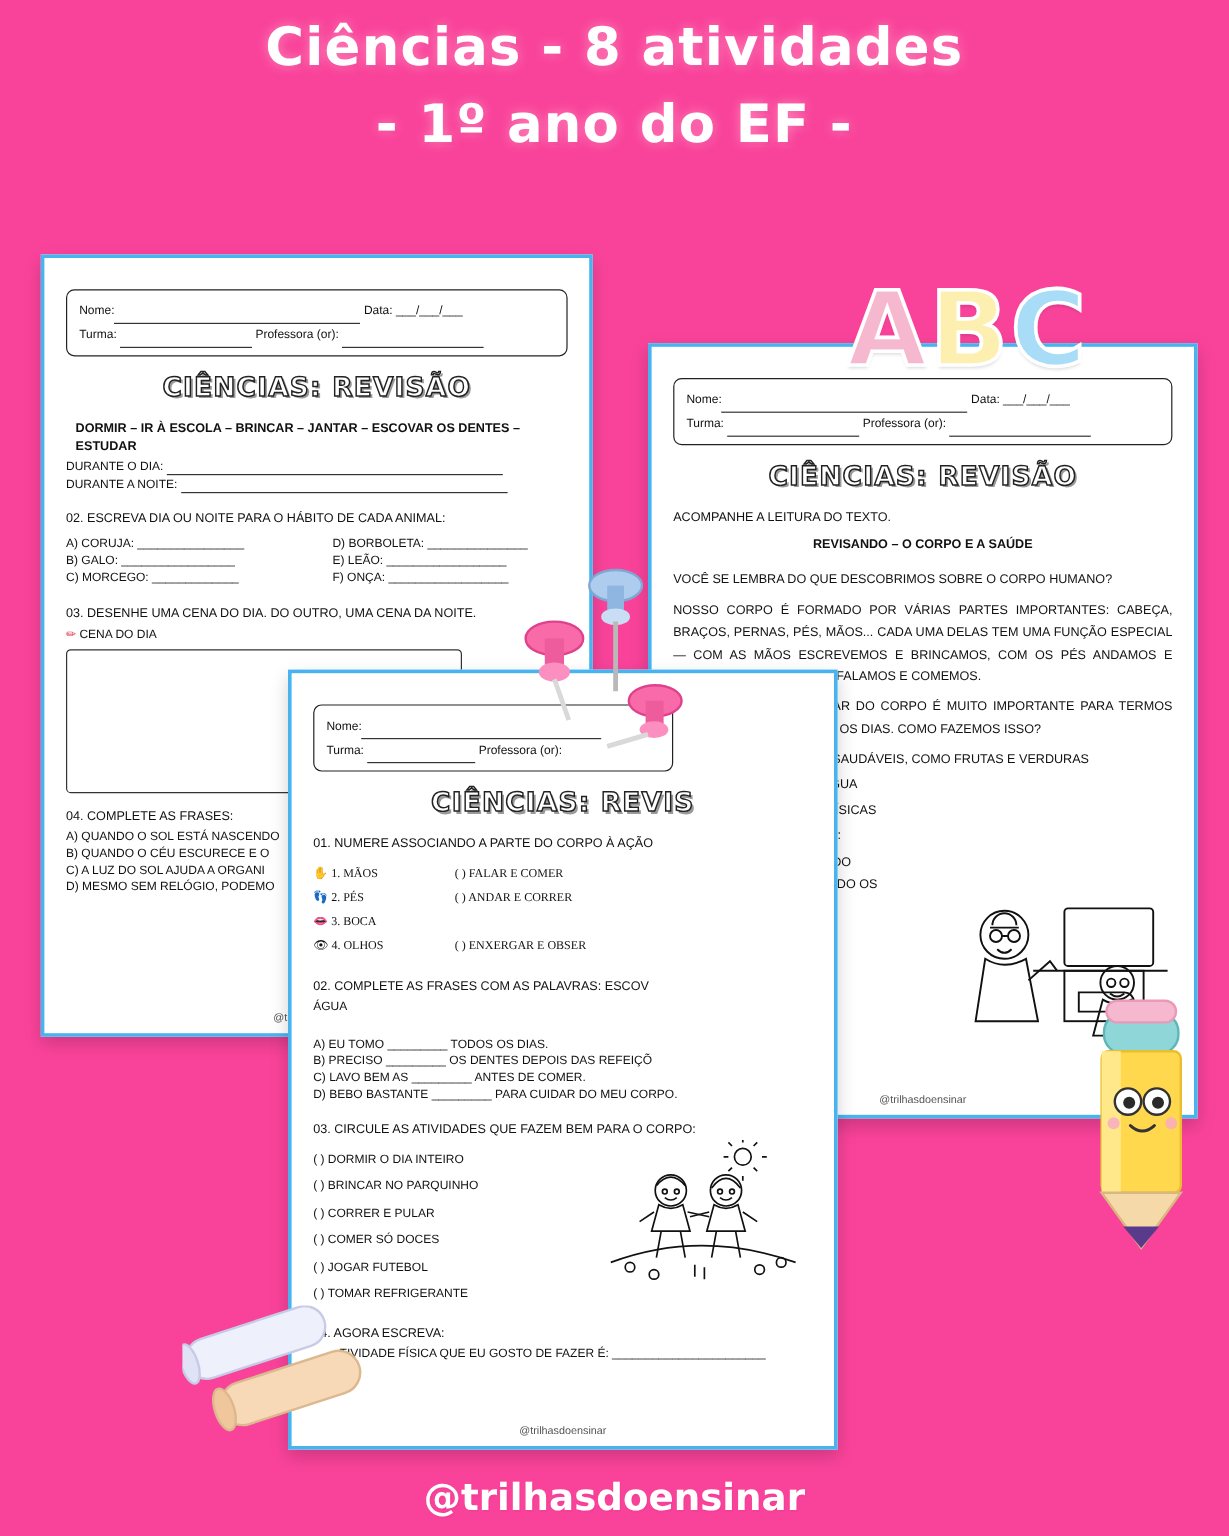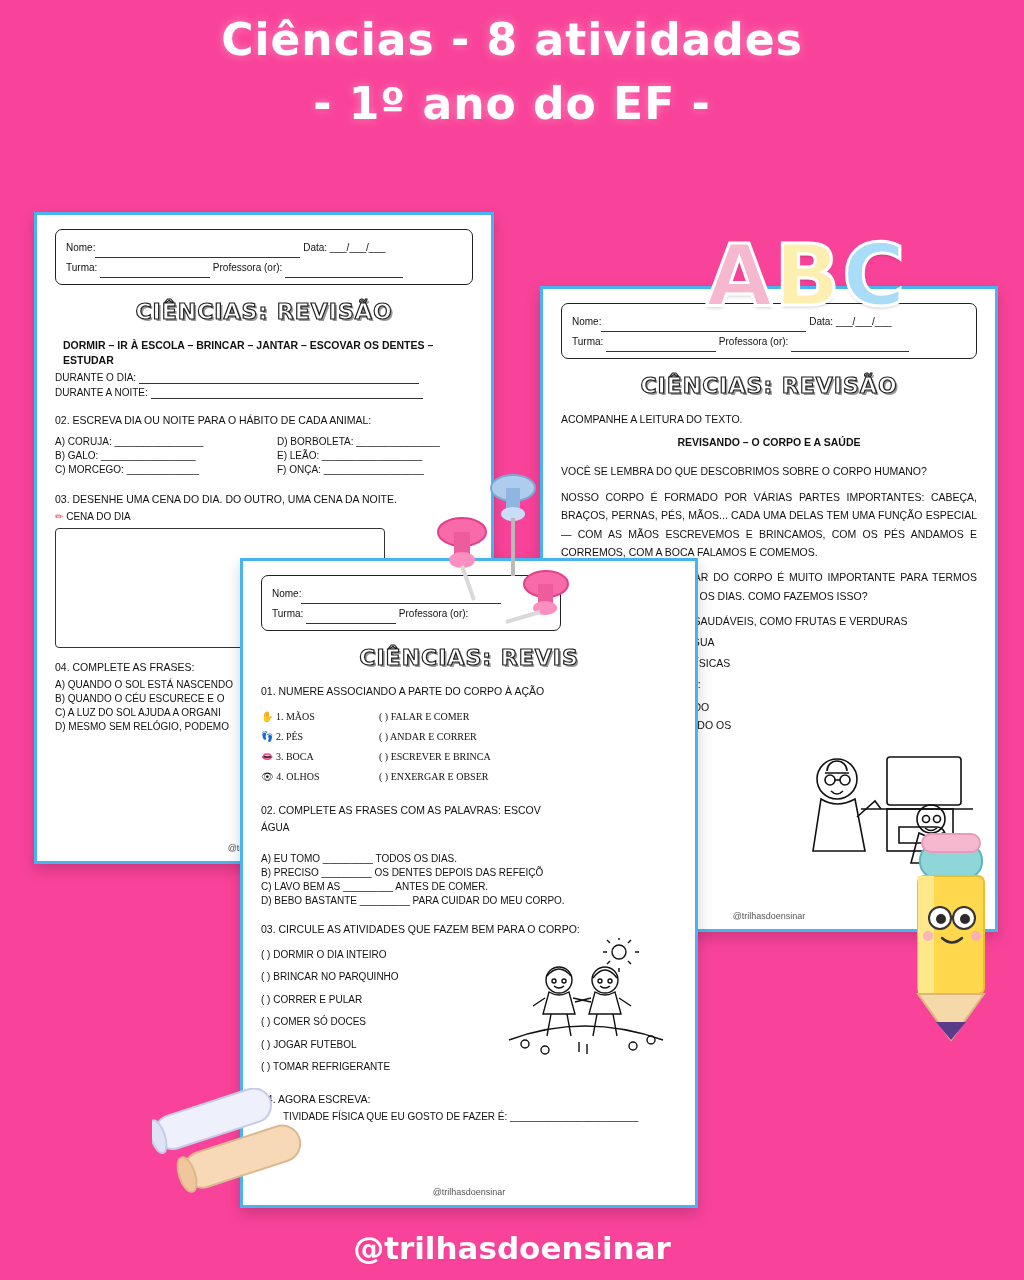--- a/index.html
+++ b/index.html
@@ -29,21 +29,21 @@
     text-shadow: 1px 2px 0 rgba(236,60,150,.5);
   }
 
   
   .sheet {
     position:absolute; background:#ffffff;
     border:3px solid #47b4f0;
     box-shadow: 0 6px 14px rgba(0,0,0,.18);
     overflow:hidden;
   }
-  .sheet-inner { position:absolute; inset:0; padding:14px 18px; }
+  .sheet-inner { position:absolute; inset:0; padding:26px 18px; }
 
   #sheet1 { left:34px; top:212px; width:460px; height:652px; }
   #sheet2 { left:540px; top:286px; width:458px; height:646px; }
   #sheet3 { left:240px; top:558px; width:458px; height:650px; }
 
   .idbox {
     border:1.5px solid #222; border-radius:7px;
     padding:8px 10px 6px 10px; font-size:10px; color:#111;
     line-height:1.9;
   }
@@ -235,21 +235,20 @@
       <div class="numrow">
         <div class="l"><span>✋</span> <span>1. MÃOS</span></div>
         <div class="r">(   ) FALAR E COMER</div>
       </div>
       <div class="numrow">
         <div class="l"><span>👣</span> <span>2. PÉS</span></div>
         <div class="r">(   ) ANDAR E CORRER</div>
       </div>
       <div class="numrow">
         <div class="l"><span>👄</span> <span>3. BOCA</span></div>
-        <div class="r">(   ) ESCREVER E BRINCA</div>
       </div>
       <div class="numrow">
         <div class="l"><span>👁</span> <span>4. OLHOS</span></div>
         <div class="r">(   ) ENXERGAR E OBSER</div>
       </div>
     </div>
 
     <div class="q" style="margin-top:16px">02. COMPLETE AS FRASES COM AS PALAVRAS: ESCOV</div>
     <div class="sub">ÁGUA</div>
     <div class="sub" style="margin-top:20px">A) EU TOMO _________ TODOS OS DIAS.</div>

